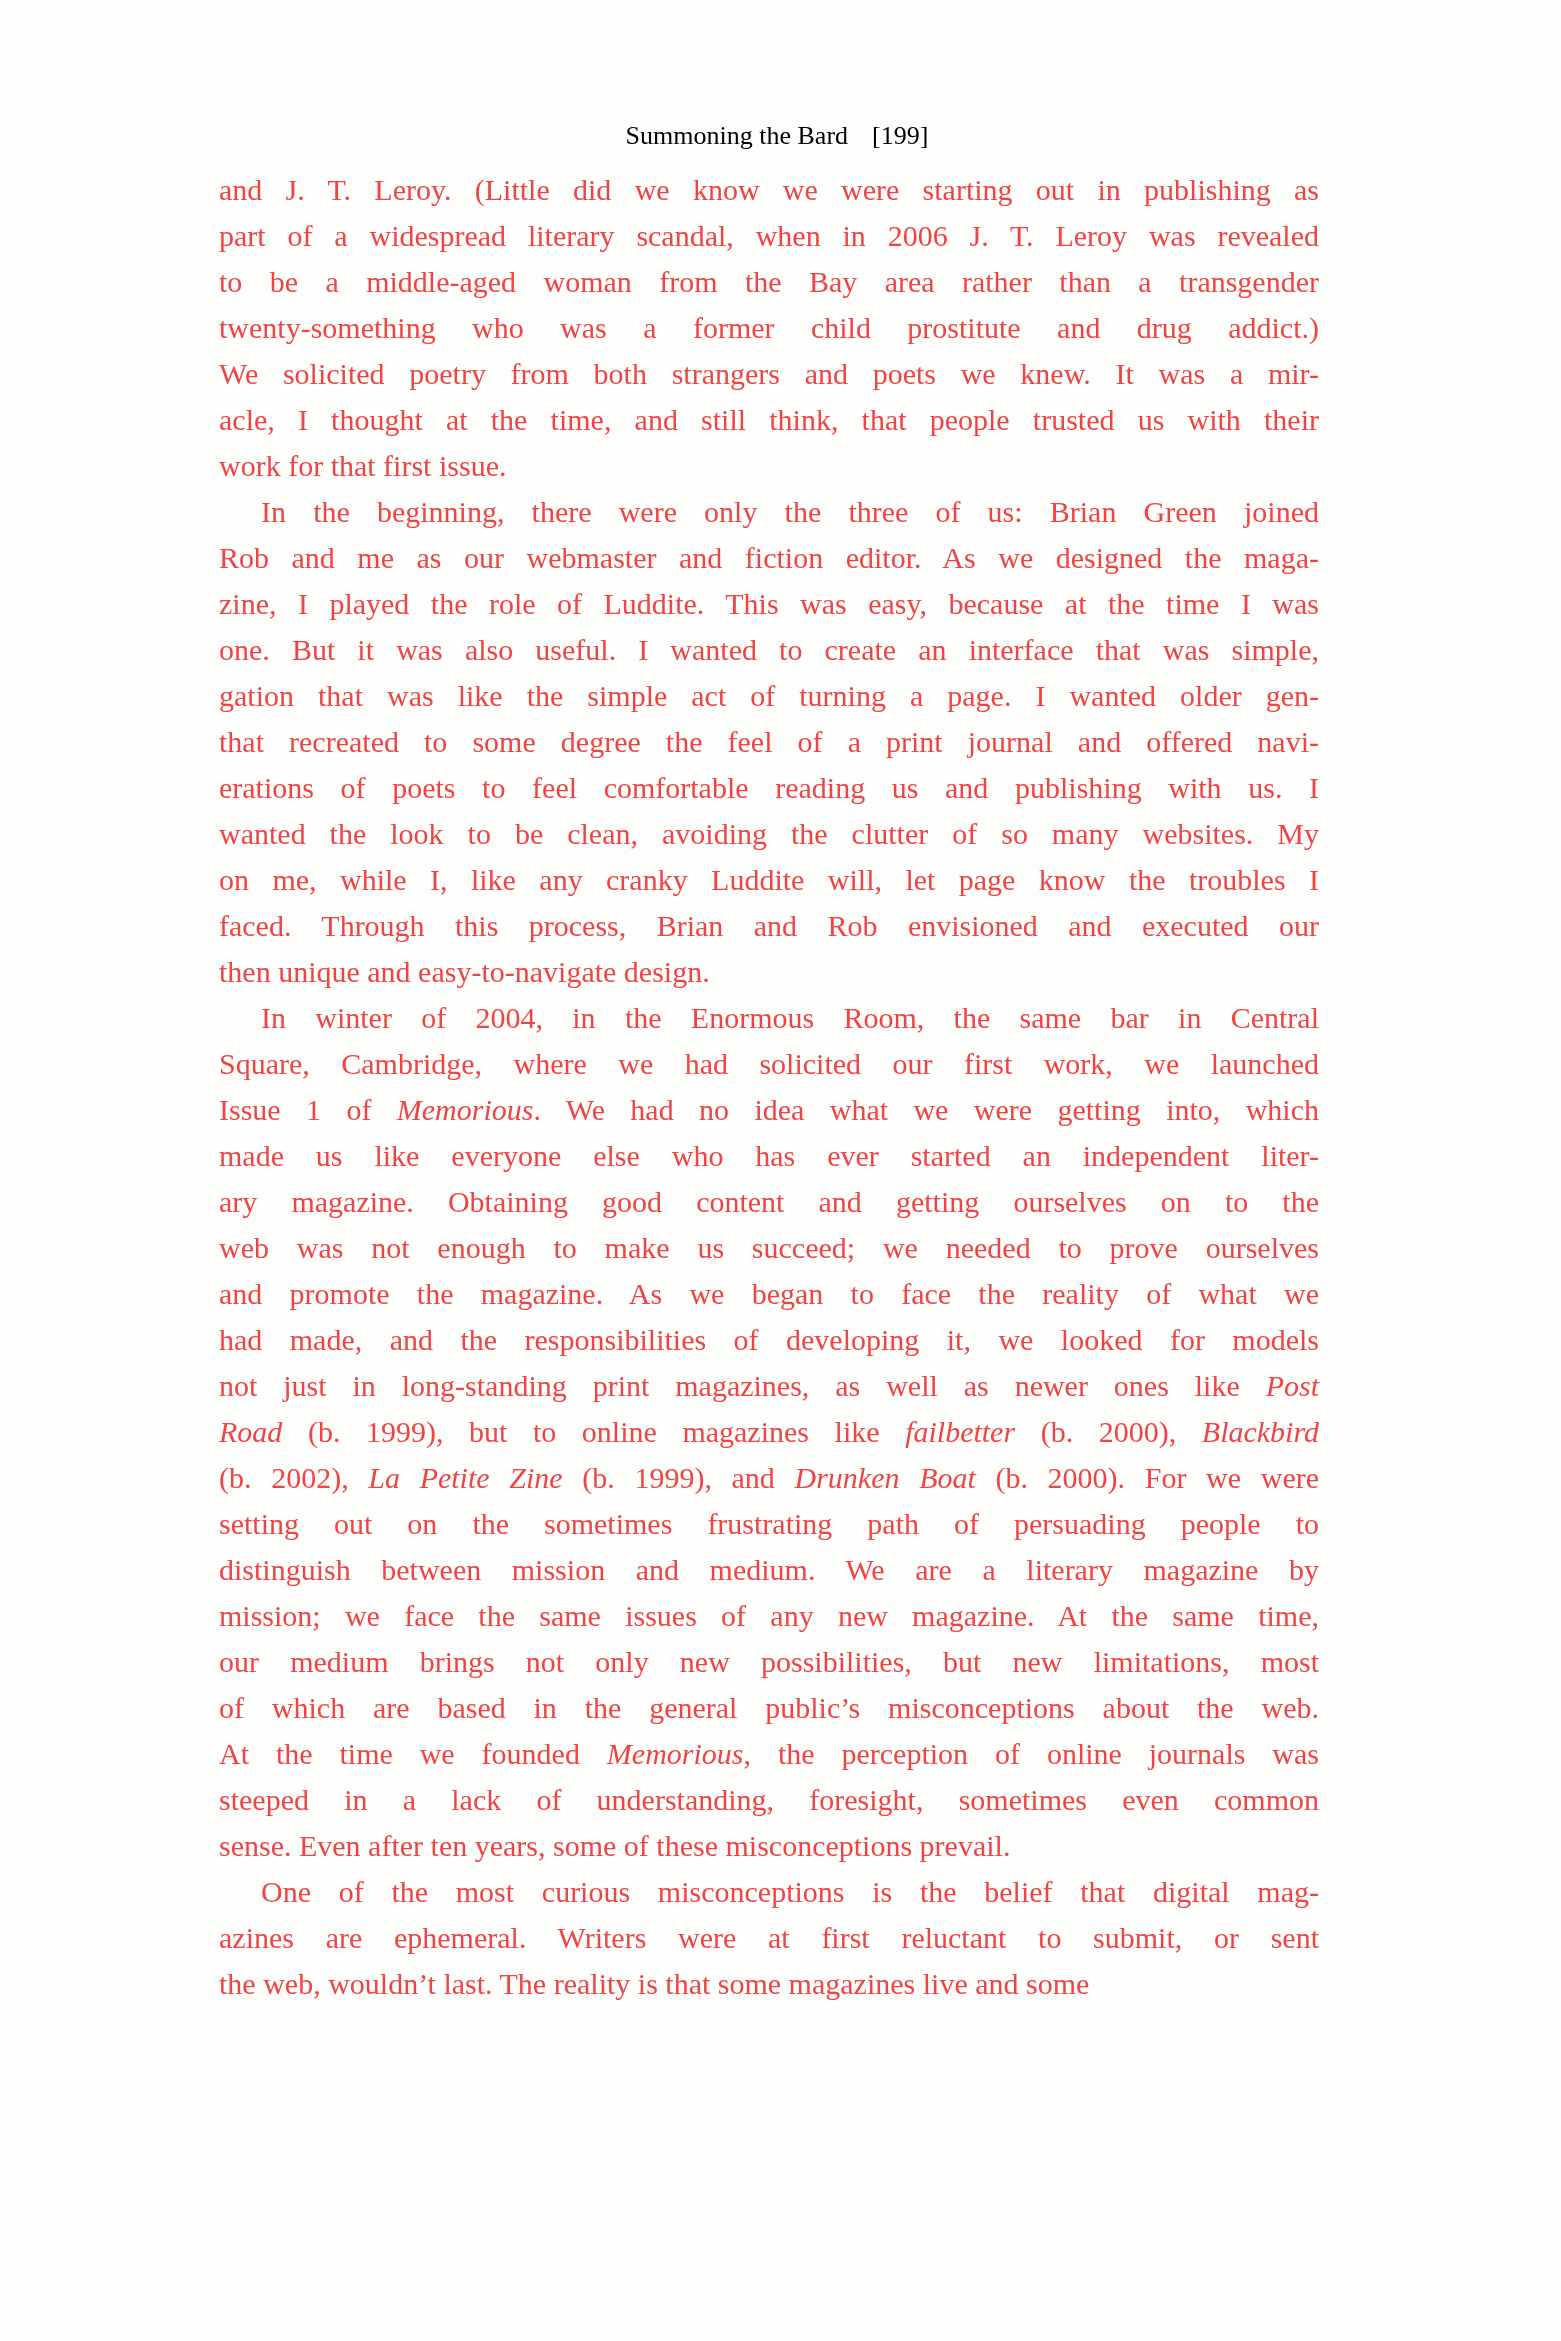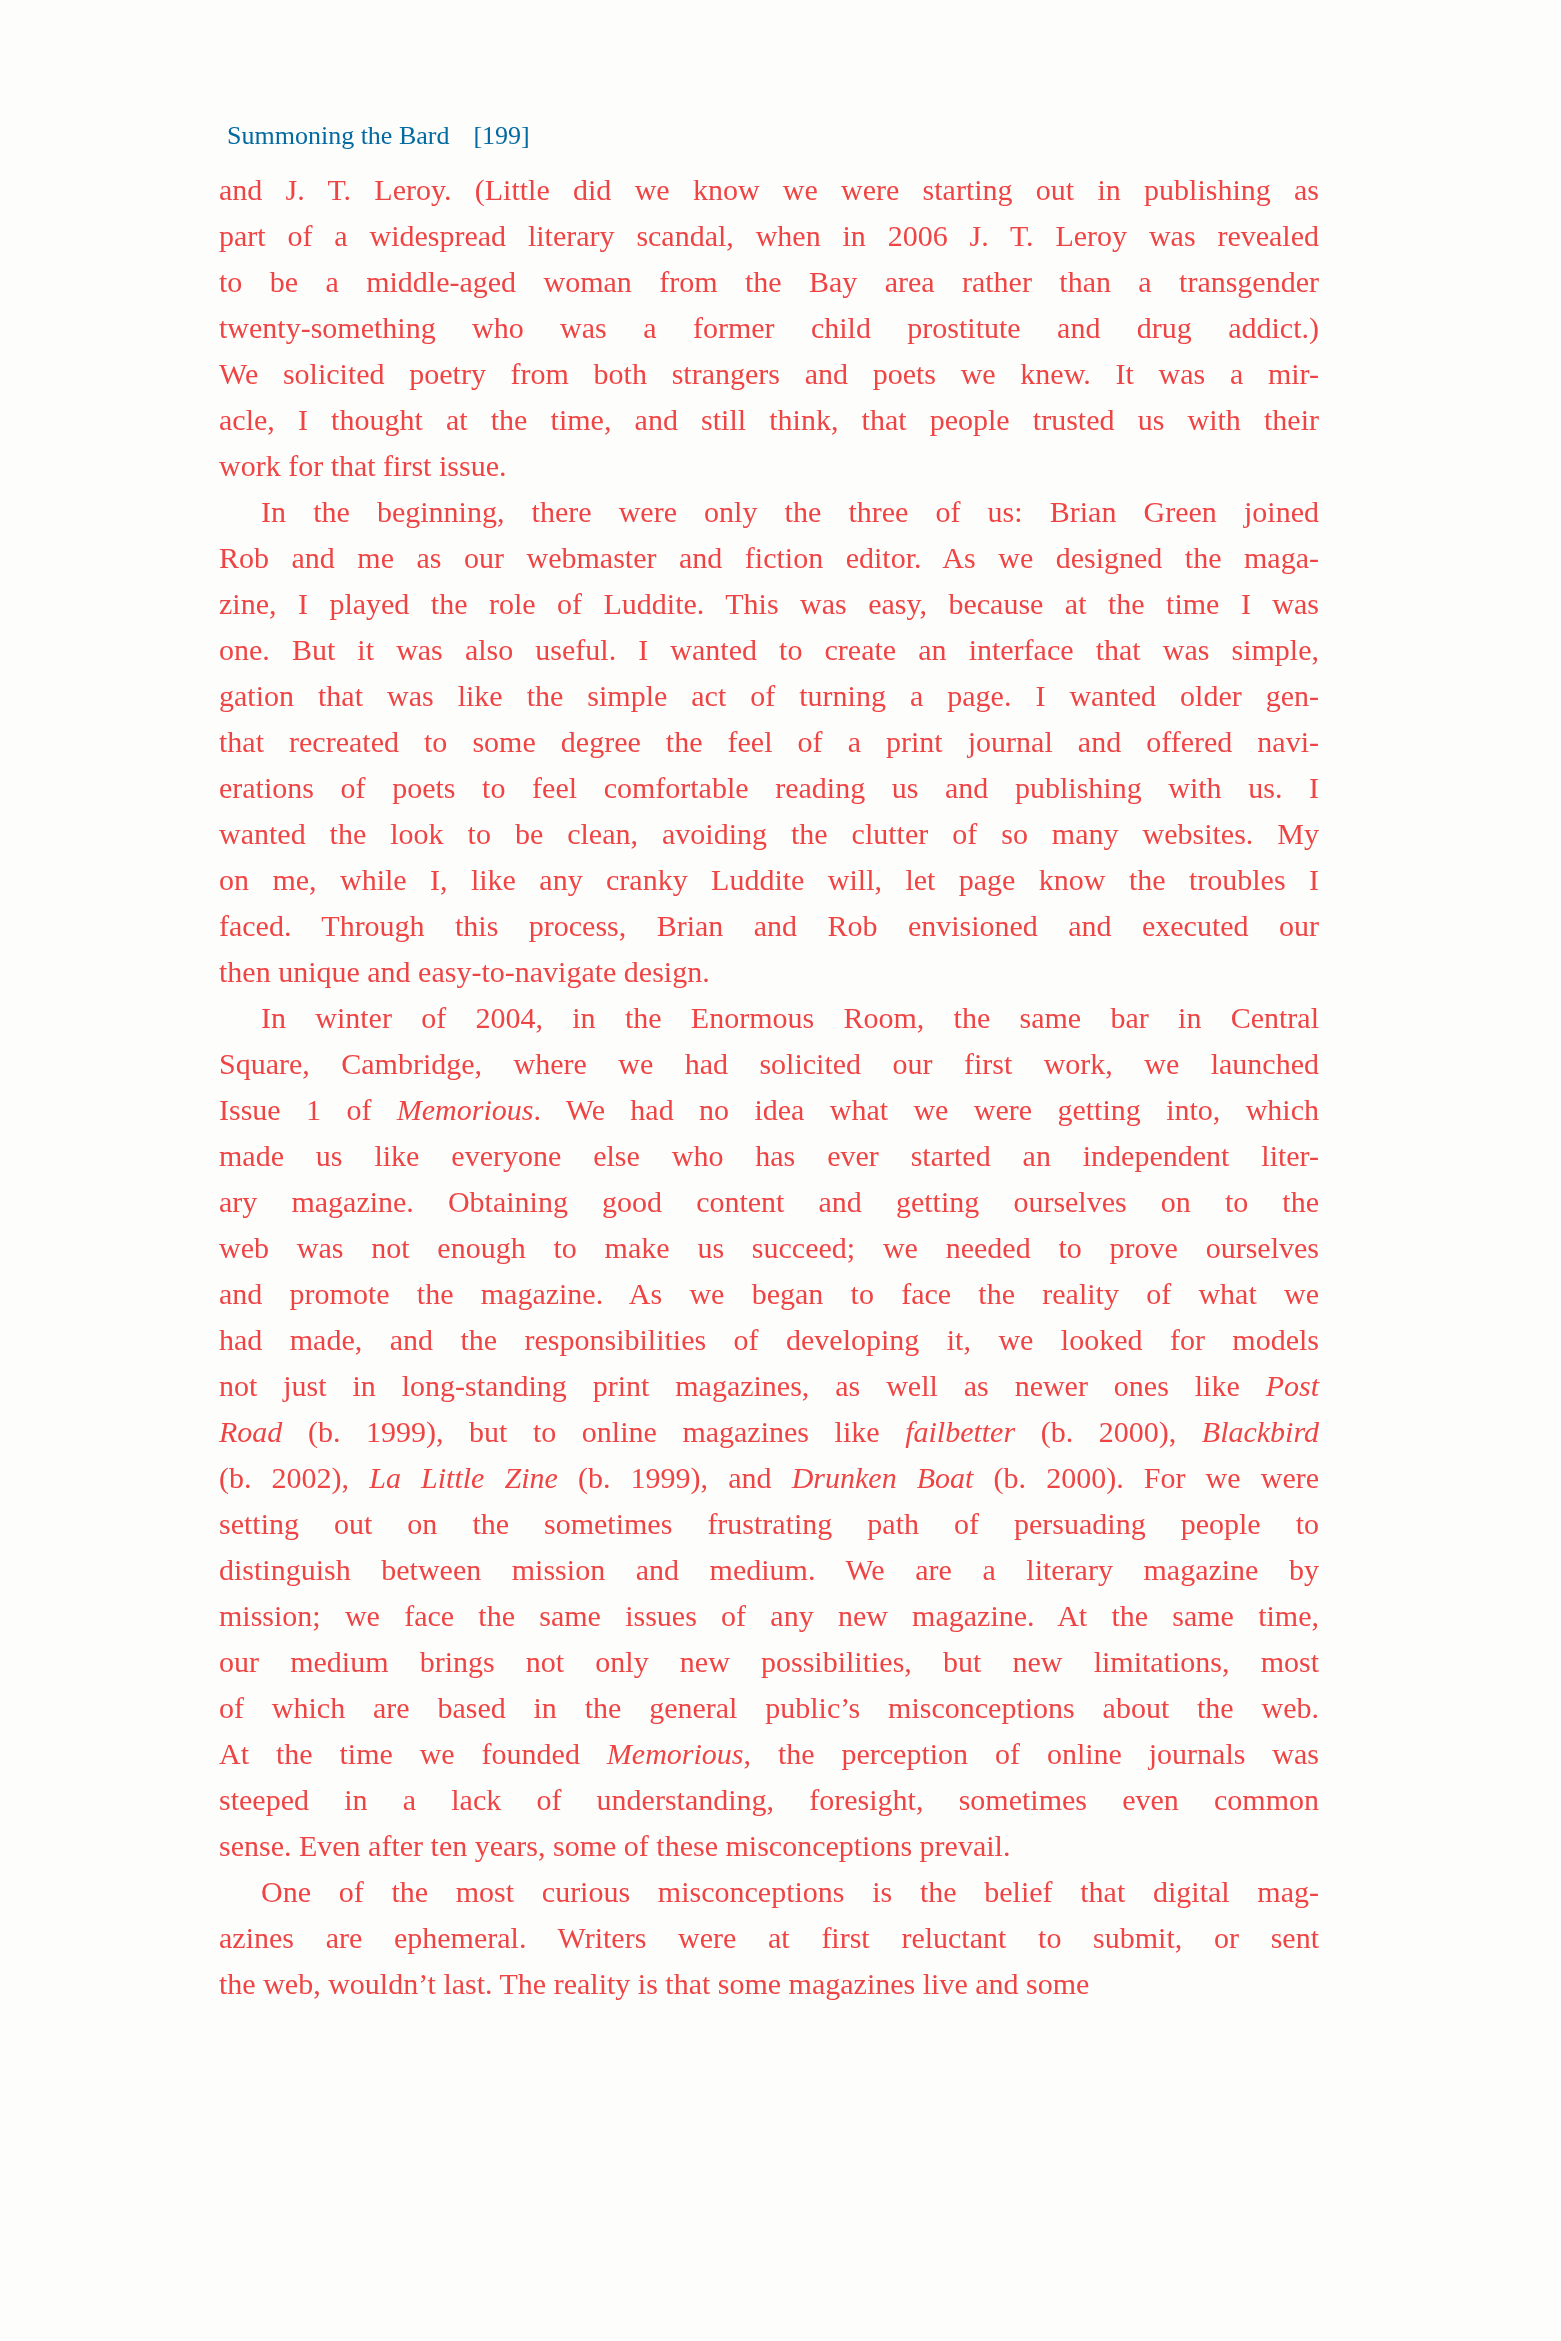--- a/index.html
+++ b/index.html
@@ -16,22 +16,22 @@
     color: #1b1b1b;
     overflow: hidden;
   }
   #running-header {
     position: absolute;
     left: 227px;
     top: 120px;
     width: 1100px;
     font-size: 26px;
     line-height: 31px;
-    text-align: left;
-    color: #0369a1;
+    text-align: center;
+    color: #000000;
     white-space: nowrap;
   }
   #running-header .pagenum {
     margin-left: 24px;
   }
   #page-body {
     position: absolute;
     left: 219px;
     top: 167px;
     width: 1100px;
@@ -83,21 +83,21 @@
       <div class="line indent"><span>In winter of 2004, in the Enormous Room, the same bar in Central</span></div>
       <div class="line"><span>Square, Cambridge, where we had solicited our first work, we launched</span></div>
       <div class="line"><span>Issue 1 of </span><em>Memorious</em><span>. We had no idea what we were getting into, which</span></div>
       <div class="line"><span>made us like everyone else who has ever started an independent liter-</span></div>
       <div class="line"><span>ary magazine. Obtaining good content and getting ourselves on to the</span></div>
       <div class="line"><span>web was not enough to make us succeed; we needed to prove ourselves</span></div>
       <div class="line"><span>and promote the magazine. As we began to face the reality of what we</span></div>
       <div class="line"><span>had made, and the responsibilities of developing it, we looked for models</span></div>
       <div class="line"><span>not just in long-standing print magazines, as well as newer ones like </span><em>Post</em></div>
       <div class="line"><em>Road</em><span> (b. 1999), but to online magazines like </span><em>failbetter</em><span> (b. 2000), </span><em>Blackbird</em></div>
-      <div class="line"><span>(b. 2002), </span><em>La Little Zine</em><span> (b. 1999), and </span><em>Drunken Boat</em><span> (b. 2000). For we were</span></div>
+      <div class="line"><span>(b. 2002), </span><em>La Petite Zine</em><span> (b. 1999), and </span><em>Drunken Boat</em><span> (b. 2000). For we were</span></div>
       <div class="line"><span>setting out on the sometimes frustrating path of persuading people to</span></div>
       <div class="line"><span>distinguish between mission and medium. We are a literary magazine by</span></div>
       <div class="line"><span>mission; we face the same issues of any new magazine. At the same time,</span></div>
       <div class="line"><span>our medium brings not only new possibilities, but new limitations, most</span></div>
       <div class="line"><span>of which are based in the general public’s misconceptions about the web.</span></div>
       <div class="line"><span>At the time we founded </span><em>Memorious</em><span>, the perception of online journals was</span></div>
       <div class="line"><span>steeped in a lack of understanding, foresight, sometimes even common</span></div>
       <div class="line last"><span>sense. Even after ten years, some of these misconceptions prevail.</span></div>
       <div class="line indent"><span>One of the most curious misconceptions is the belief that digital mag-</span></div>
       <div class="line"><span>azines are ephemeral. Writers were at first reluctant to submit, or sent</span></div>

